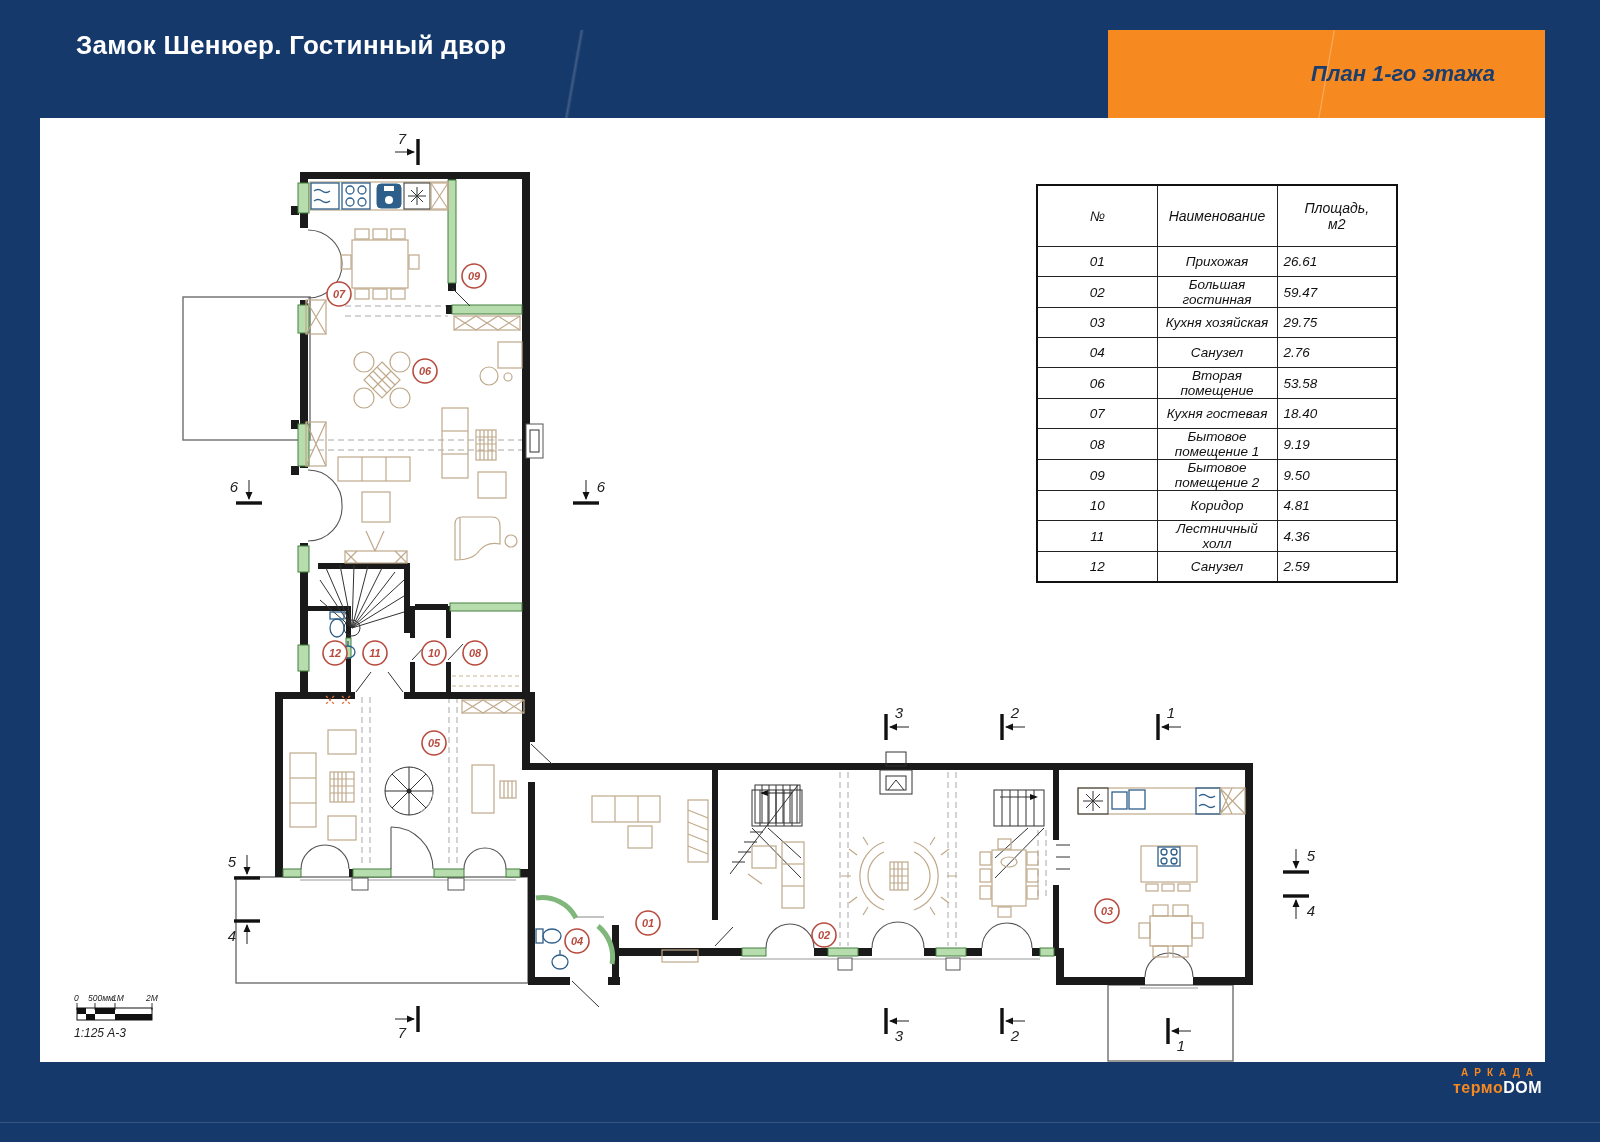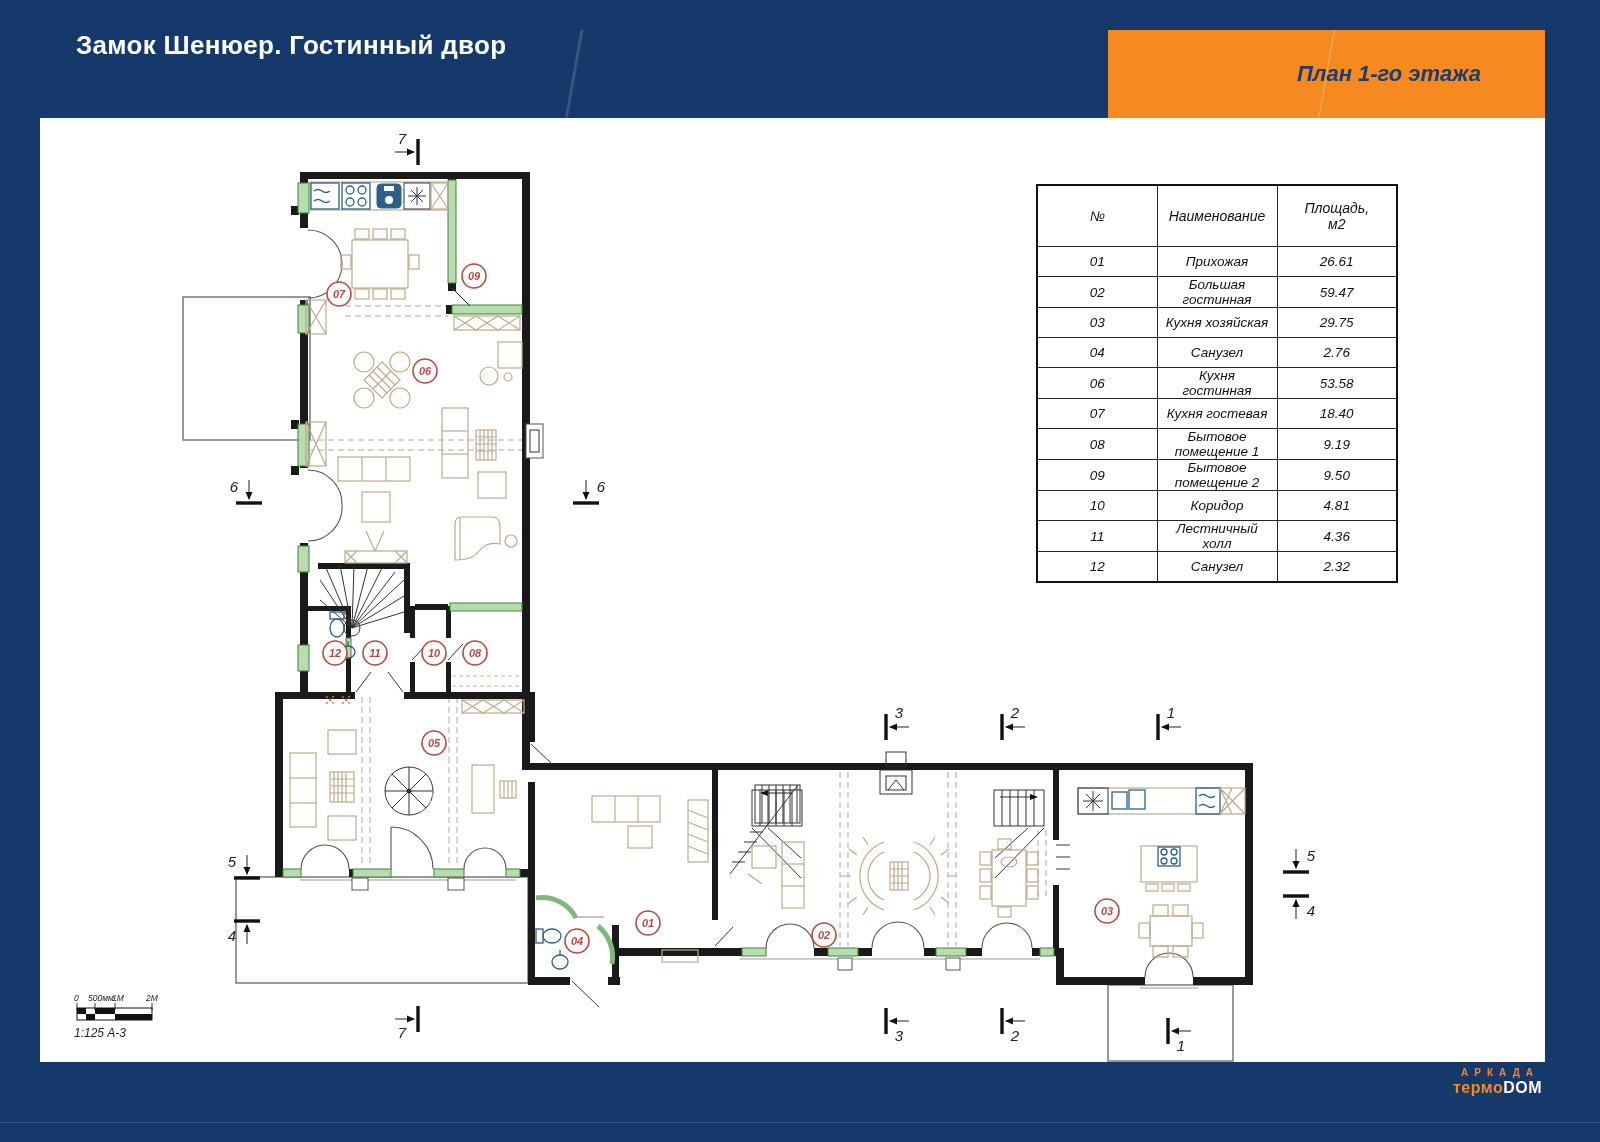--- a/index.html
+++ b/index.html
@@ -18,39 +18,39 @@
   }
   .hdr-left h1{
     margin:0 0 0 36px;color:#fff;font-size:26px;font-weight:bold;letter-spacing:.3px;
   }
   .hdr-right{
     position:absolute;left:1108px;top:30px;width:437px;height:88px;background:var(--orange);
     background-image:linear-gradient(100deg,rgba(255,255,255,0) 49.8%,rgba(255,255,255,.3) 50%,rgba(255,255,255,0) 50.3%);
     display:flex;align-items:center;justify-content:flex-end;
   }
   .hdr-right .sub{
-    margin-right:64px;color:#1c3e6e;font-size:22px;font-style:italic;font-weight:600;
+    margin-right:50px;color:#1c3e6e;font-size:22px;font-style:italic;font-weight:600;
   }
   .content{
     position:absolute;left:40px;top:118px;width:1505px;height:944px;background:#fff;
   }
   .content svg{position:absolute;left:0;top:0}
   
   table.areas{
     position:absolute;left:996px;top:66px;width:362px;border-collapse:collapse;
     table-layout:fixed;font-style:italic;color:#111;z-index:5;background:#fff;
     border:2px solid #111;
   }
   table.areas th,table.areas td{border:1px solid #222;padding:0 6px;overflow:hidden}
   table.areas th{height:60px;font-weight:normal;font-size:14px;text-align:center}
   table.areas th.c-area{white-space:pre-line}
   table.areas td{height:29px;font-size:13.5px}
   td.cell-num{text-align:center;width:55px}
   td.cell-name{text-align:center;width:235px;padding-left:9px}
-  td.cell-area{text-align:center;width:72px;padding-right:7px}
+  td.cell-area{text-align:left;width:72px;padding-right:7px}
   
   .w{fill:var(--wall)}
   .thin{stroke:#333;stroke-width:1;fill:none}
   .door{stroke:#555;stroke-width:1.1;fill:none}
   .green{fill:var(--green);stroke:var(--greenb);stroke-width:1}
   .tan{stroke:var(--tan);stroke-width:1.2;fill:none}
   .tanf{stroke:#555;stroke-width:1;fill:#fff}
   .blue{stroke:var(--fixture);stroke-width:1.3;fill:none}
   .bluef{fill:var(--fixture);stroke:var(--fixture)}
   .dash{stroke:#a8a8a8;stroke-width:1;stroke-dasharray:6 4;fill:none}
@@ -675,21 +675,21 @@
           <td class="cell-name">Кухня хозяйская</td>
           <td class="cell-area">29.75</td>
         </tr>
         <tr>
           <td class="cell-num">04</td>
           <td class="cell-name">Санузел</td>
           <td class="cell-area">2.76</td>
         </tr>
         <tr>
           <td class="cell-num">06</td>
-          <td class="cell-name">Кухня гостинная</td>
+          <td class="cell-name">Вторая помещение</td>
           <td class="cell-area">53.58</td>
         </tr>
         <tr>
           <td class="cell-num">07</td>
           <td class="cell-name">Кухня гостевая</td>
           <td class="cell-area">18.40</td>
         </tr>
         <tr>
           <td class="cell-num">08</td>
           <td class="cell-name">Бытовое помещение 1</td>
@@ -706,21 +706,21 @@
           <td class="cell-area">4.81</td>
         </tr>
         <tr>
           <td class="cell-num">11</td>
           <td class="cell-name">Лестничный холл</td>
           <td class="cell-area">4.36</td>
         </tr>
         <tr>
           <td class="cell-num">12</td>
           <td class="cell-name">Санузел</td>
-          <td class="cell-area">2.32</td>
+          <td class="cell-area">2.59</td>
         </tr>
       </tbody>
   </table>
 </div>
 
 <div class="logo">
   <span class="arkada">АРКАДА</span>
   <span class="brand"><span class="o">термо</span><span class="wt">DOM</span></span>
 </div>
 <div class="bottom-line"></div>

